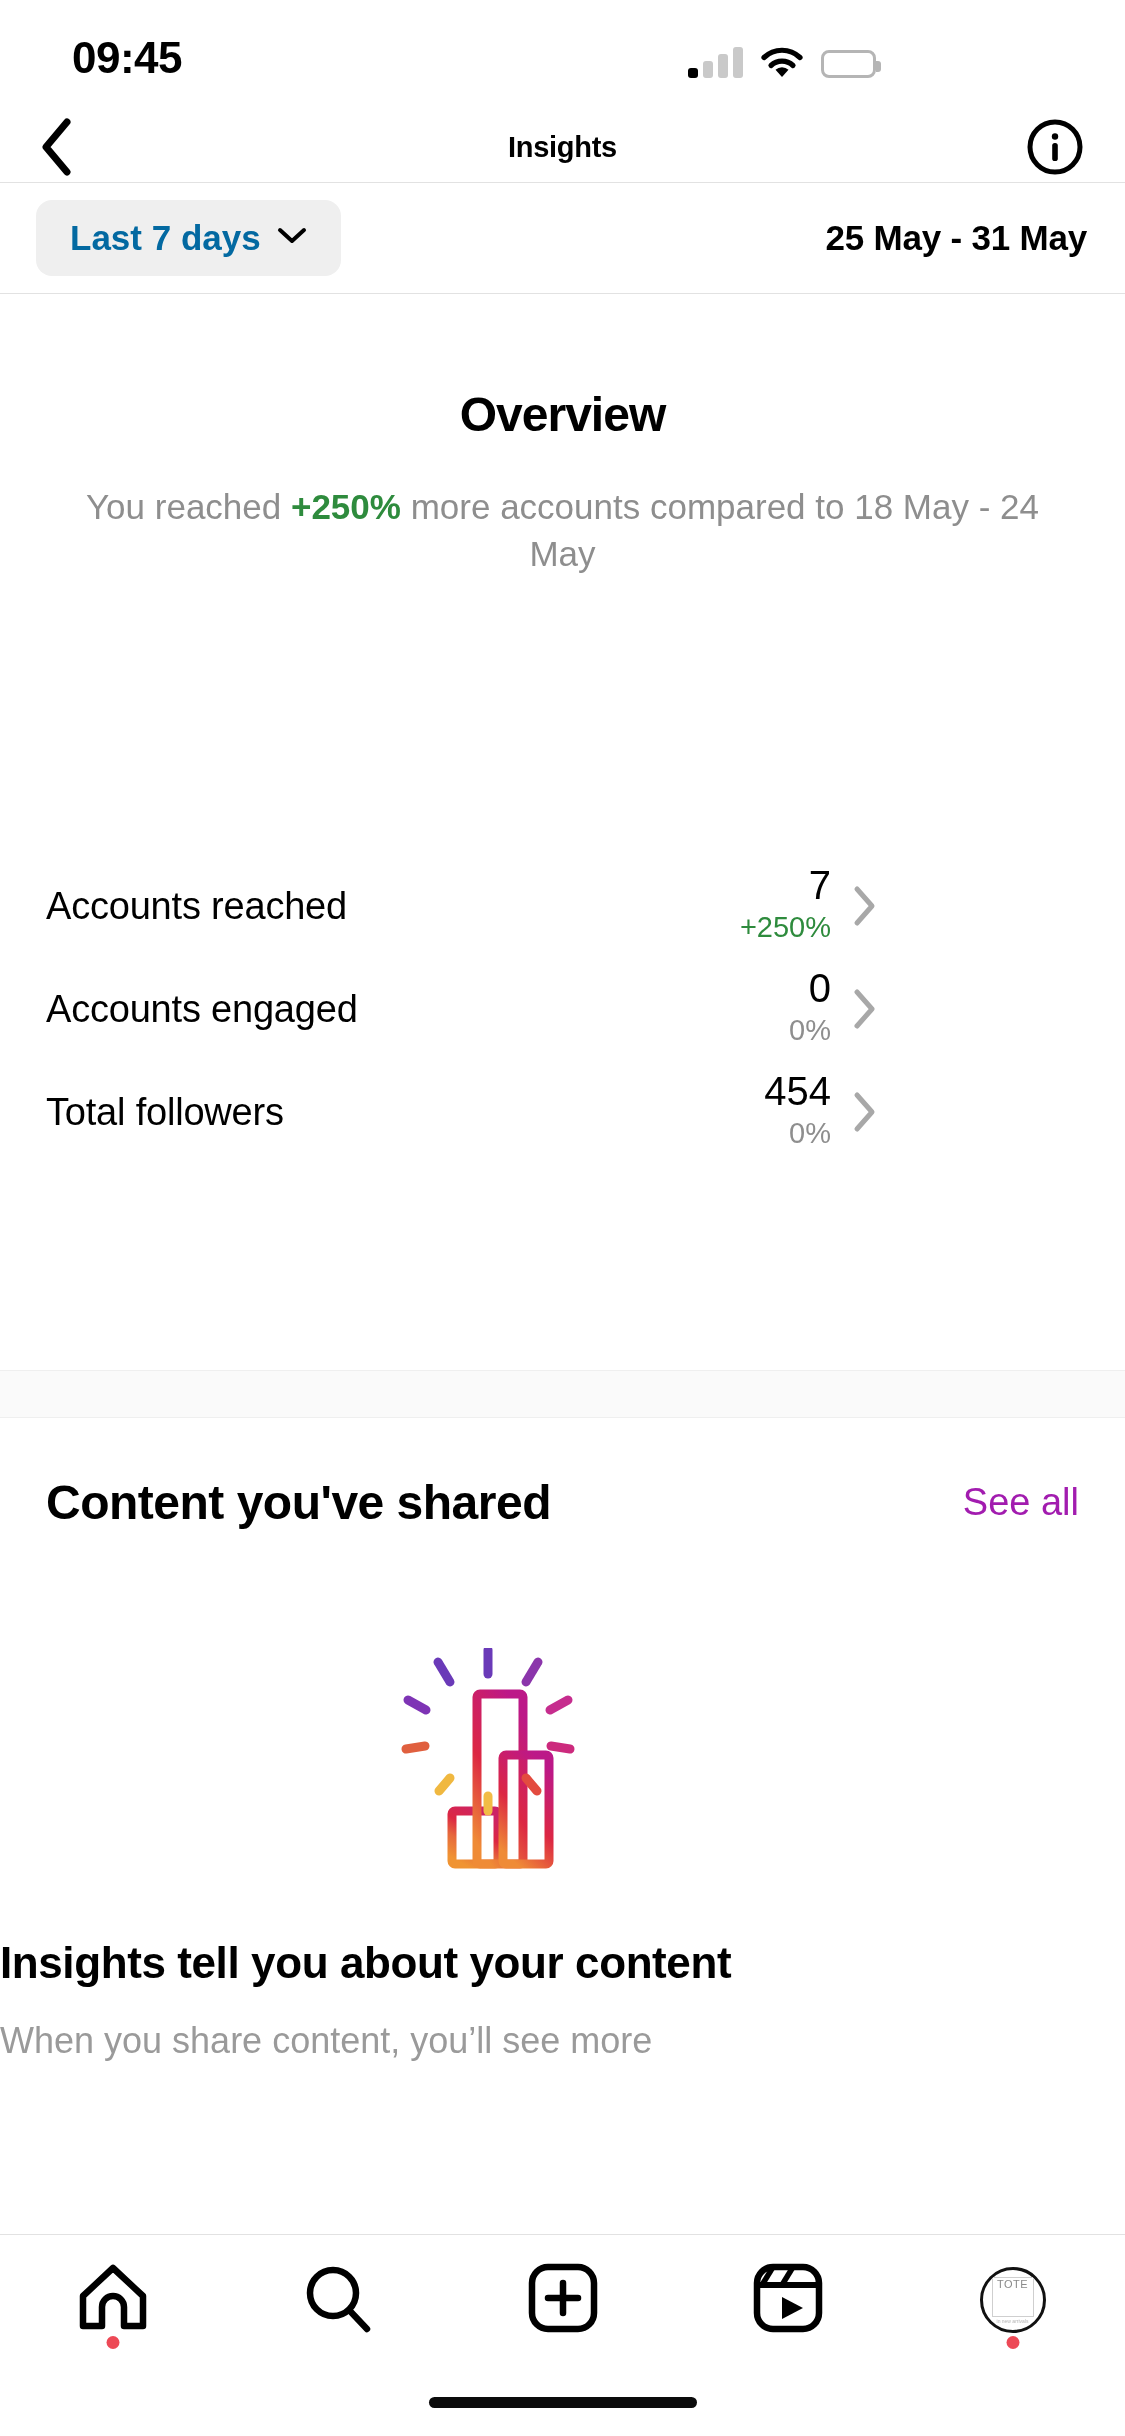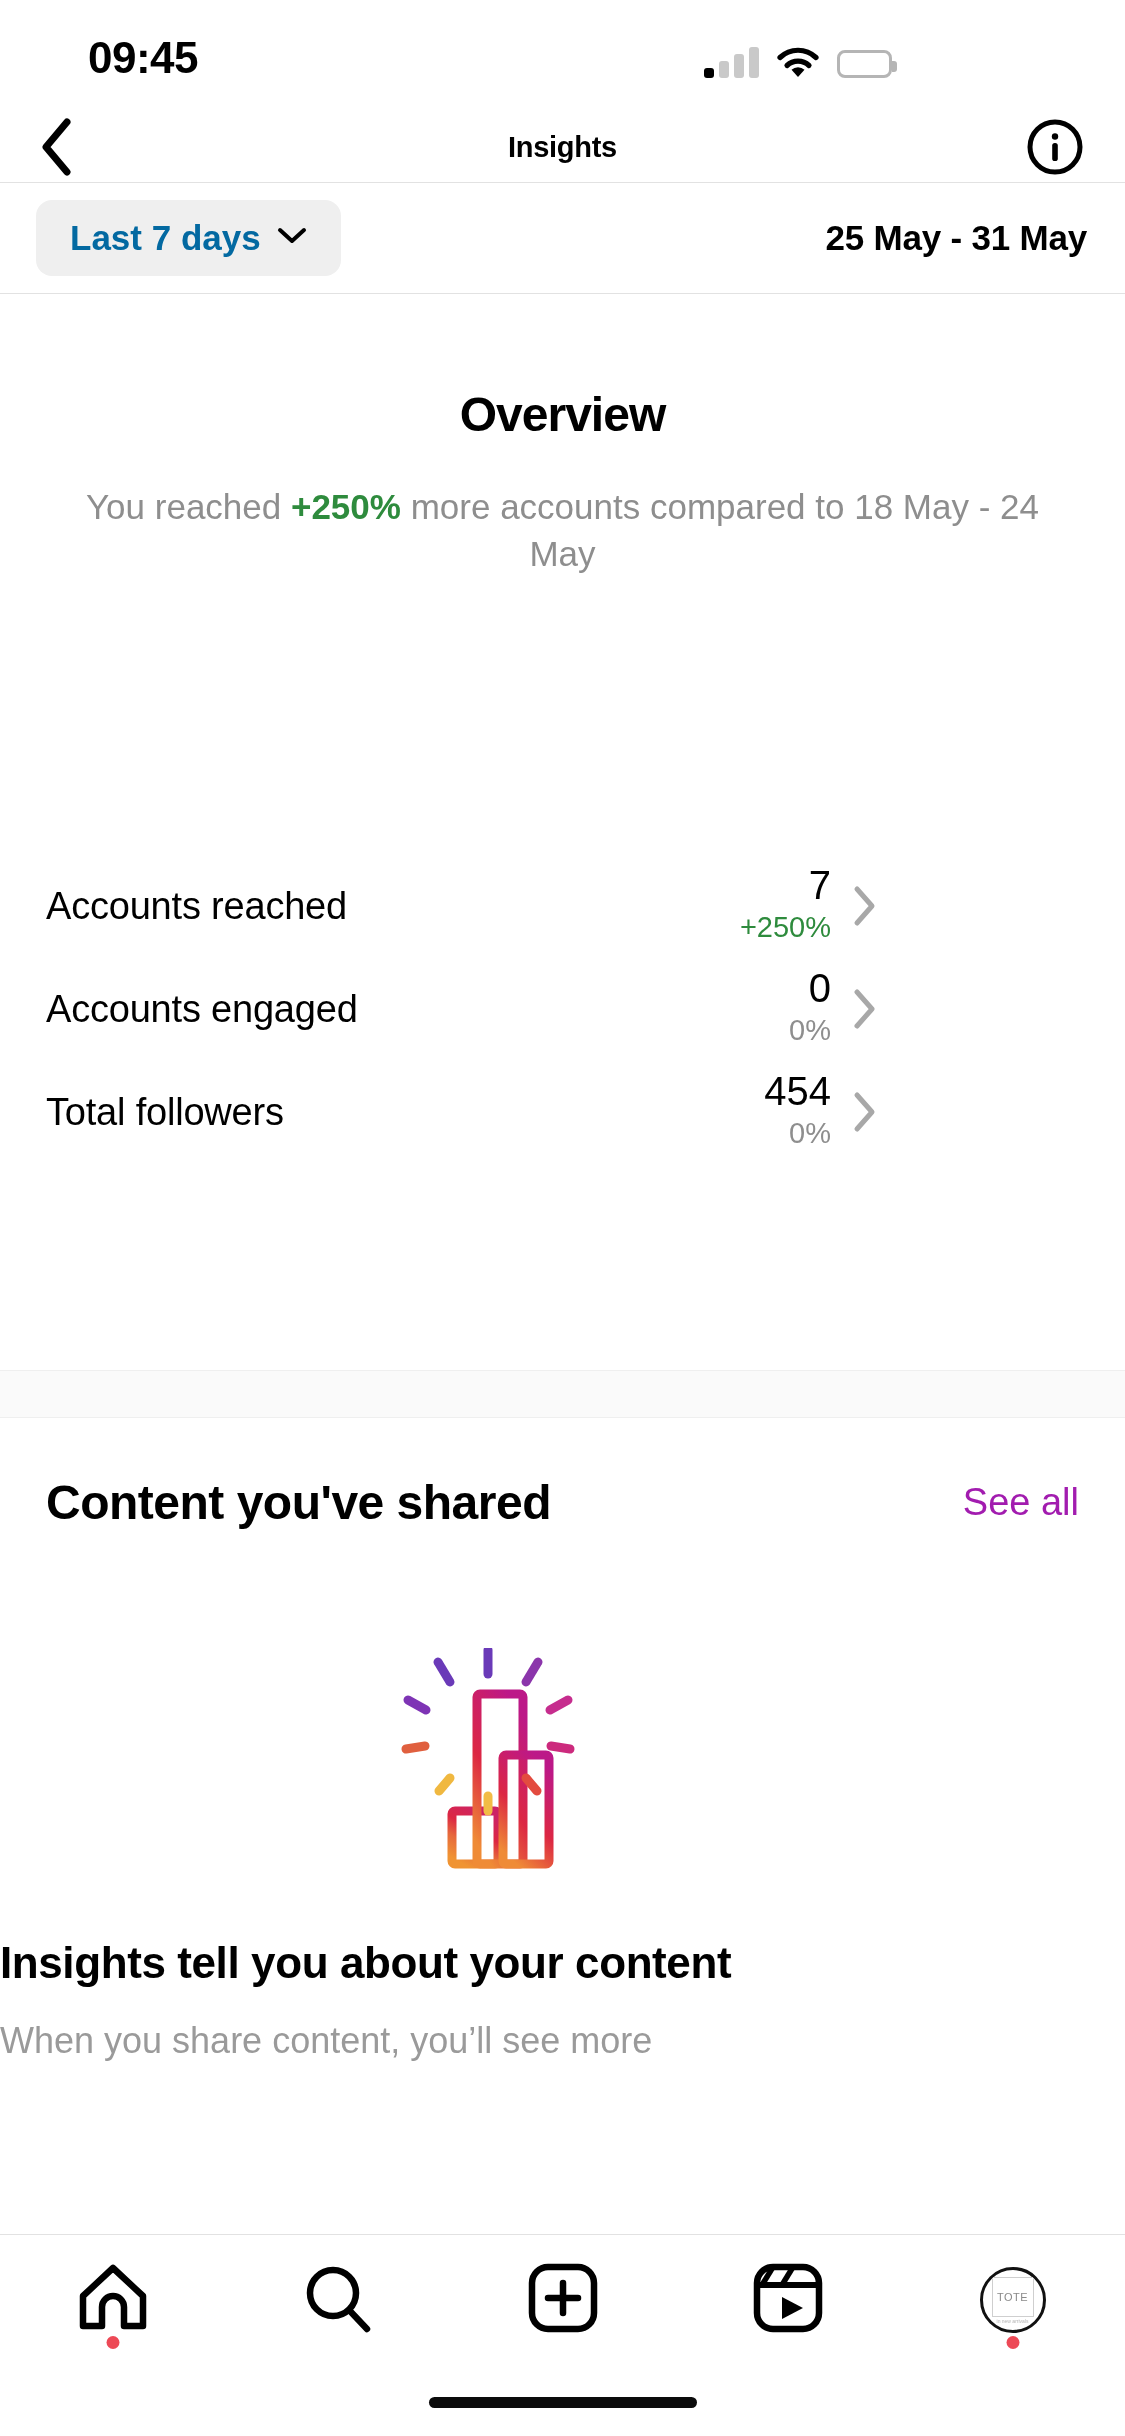--- a/index.html
+++ b/index.html
@@ -7,21 +7,21 @@
     width:1125px; height:2436px;
     background:#ffffff;
     font-family:"Liberation Sans", sans-serif;
     -webkit-font-smoothing:antialiased;
     overflow:hidden;
   }
   .screen { position:relative; width:1125px; height:2436px; background:#fff; }
 
   
   .status-bar {
-    position:absolute; top:0; left:16px; width:938px; height:112px;
+    position:absolute; top:0; left:0; width:938px; height:112px;
   }
   .status-time {
     position:absolute; left:72px; top:33px;
     font-size:44px; font-weight:700; color:#000; letter-spacing:-0.5px;
   }
   .status-right {
     position:absolute; right:62px; top:38px;
     display:flex; align-items:flex-end; gap:18px; height:40px;
   }
   .signal { display:flex; align-items:flex-end; gap:5px; height:32px; }
@@ -137,21 +137,21 @@
     position:absolute; bottom:6px; left:50%; transform:translateX(-50%);
     width:13px; height:13px; border-radius:50%; background:#ed4956;
   }
   .avatar {
     width:66px; height:66px; border-radius:50%;
     border:3px solid #111; display:flex; flex-direction:column;
     align-items:center; justify-content:center; overflow:hidden; background:#fff;
   }
   .avatar .tote-box {
     width:42px; height:40px; border:1px solid #cfcfcf; background:#fff;
-    display:flex; align-items:center; justify-content:center;
+    display:flex; justify-content:center;
   }
   .avatar .tote-txt { font-size:11px; color:#8a8a8a; letter-spacing:0.5px; }
   .avatar .tote-sub { font-size:5px; color:#b5b5b5; margin-top:1px; }
 
   
   .home-indicator {
     position:absolute; bottom:28px; left:50%; transform:translateX(-50%);
     width:268px; height:11px; background:#0b0b0b; border-radius:6px;
   }
 </style>

